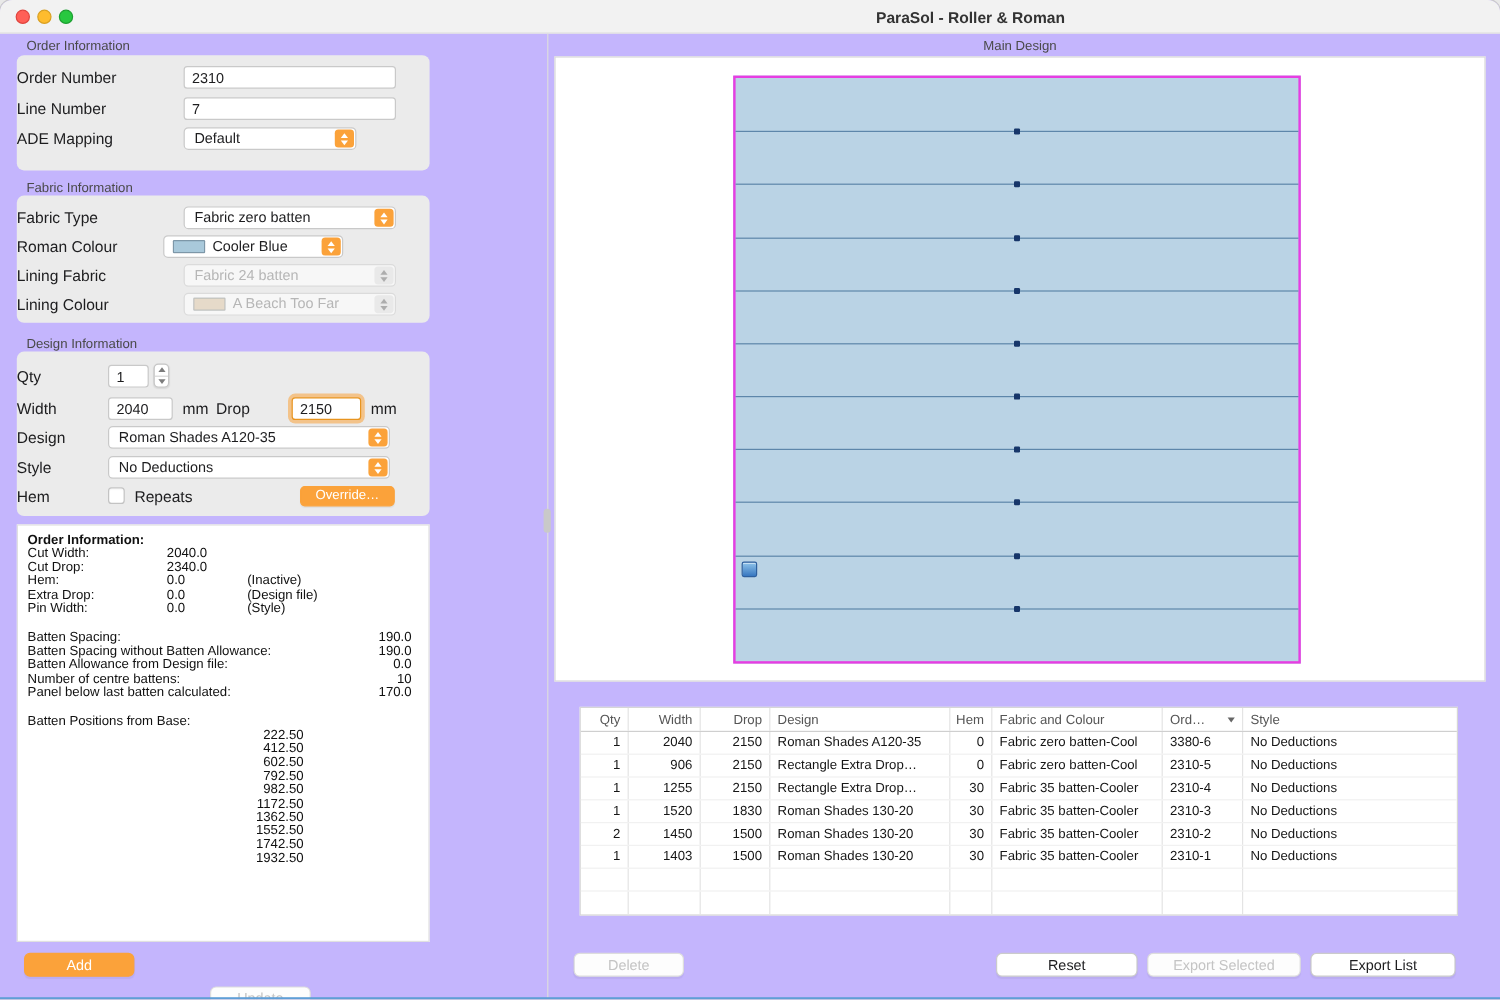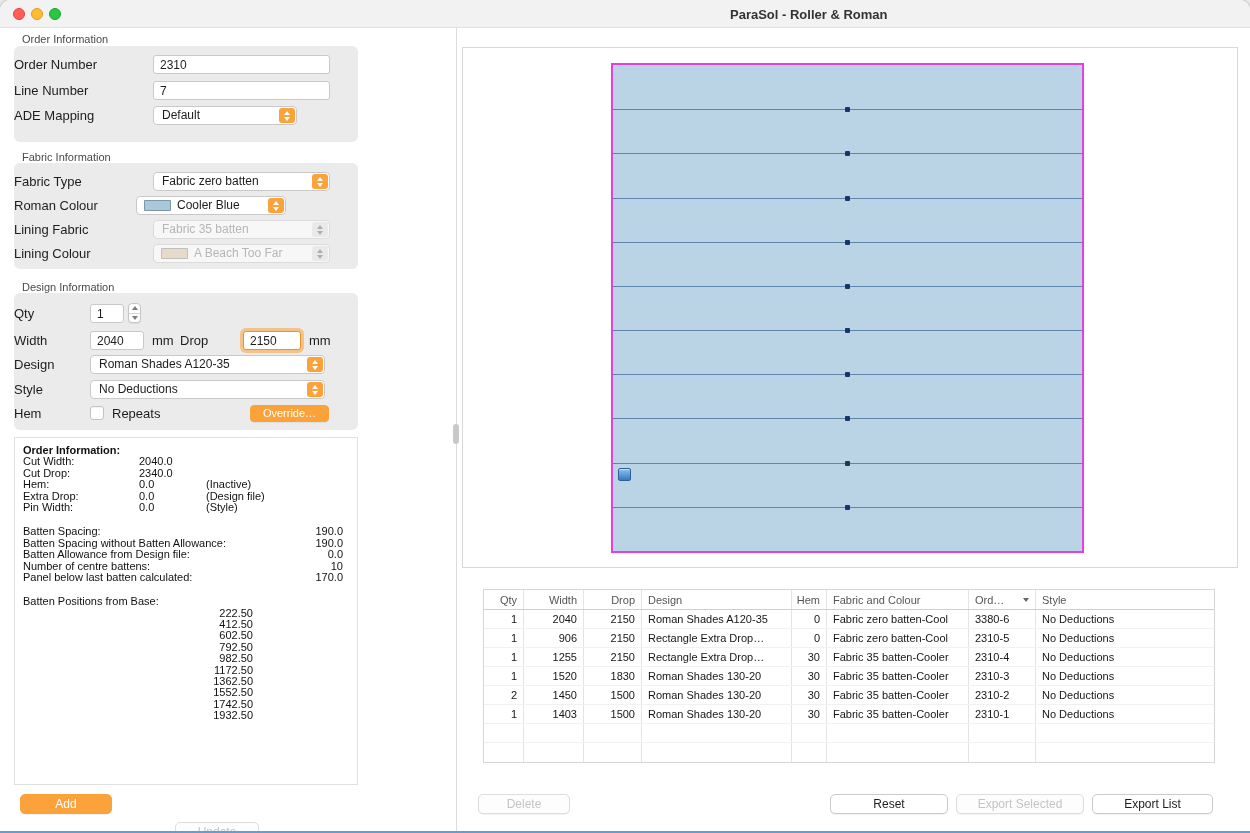--- a/index.html
+++ b/index.html
@@ -1,18 +1,18 @@
 <!DOCTYPE html>
 <html style="--accent: #fba23a; --design-border: #e73de2; --design-fill: #bad3e5; --batten-line: #5d86aa; --batten-dot: #17366a;"><head>
 <meta charset="utf-8">
 <style>
   *{margin:0;padding:0;box-sizing:border-box}
   html,body{background:#e9e9e9}
   body{font-family:"Liberation Sans",sans-serif}
-  #window{position:relative;width:1250px;height:833px;background:#ffffff;overflow:hidden;
+  #window{position:relative;width:1250px;height:833px;background:#c4b5fd;overflow:hidden;
           border-radius:10px 10px 0 0;box-shadow:0 0 0 1px #c9c9c9}
   .titlebar{position:absolute;left:0;top:0;right:0;height:28px;background:#f2f2f2;border-bottom:1px solid #e0e0e0}
   .tl{position:absolute;width:12px;height:12px;border-radius:50%;top:8px;cursor:default}
   .tl.red{left:13px;background:#ff5f57;border:1px solid #e0443e}
   .tl.yellow{left:31px;background:#febc2e;border:1px solid #d9a022}
   .tl.green{left:49px;background:#28c840;border:1px solid #1d9f31}
   .win-title{position:absolute;left:730px;top:7px;font-size:13px;font-weight:bold;color:#333;white-space:nowrap}
 
   .section-label{position:absolute;font-size:11px;color:#4a4a4a}
   .groupbox{position:absolute;background:#ebebeb;border-radius:6px}
@@ -142,21 +142,21 @@
     <span class="swatch" style="background: rgb(169, 201, 219);"></span>
     <span class="dd-text">Cooler Blue</span>
     <span class="dd-arrows">
         <i class="up"></i>
         <i class="dn"></i>
       </span>
   </div>
 
   <div class="flabel" style="left:14px;top:220px;width:117px">Lining Fabric</div>
   <div class="dropdown disabled" style="left:153px;top:220px;width:177px">
-    <span class="dd-text">Fabric 35 batten</span>
+    <span class="dd-text">Fabric 24 batten</span>
     <span class="dd-arrows">
         <i class="up"></i>
         <i class="dn"></i>
       </span>
   </div>
 
   <div class="flabel" style="left:14px;top:244px;width:117px">Lining Colour</div>
   <div class="dropdown disabled dd-swatch" style="left:153px;top:244px;width:177px">
     <span class="swatch" style="background: rgb(217, 195, 164);"></span>
     <span class="dd-text">A Beach Too Far</span>
@@ -256,20 +256,21 @@
         <span class="sum-pos">1932.50</span>
       </div>
     </div>
 
   <div class="btn orange" style="left:20px;top:794px;width:92px">Add</div>
   <div class="btn disabled" style="left:175px;top:822px;width:84px">Update</div>
 
   <div class="divider"></div>
   <div class="split-handle"></div>
 
+  <div class="main-title">Main Design</div>
   <div class="canvas">
     <div class="design-shape">
       <div class="note-icon"></div>
     <div class="batten" style="top: 44px;"></div>
         <div class="batten-dot" style="top: 42px; left: 232px;"></div>
         <div class="batten" style="top: 88px;"></div>
         <div class="batten-dot" style="top: 86px; left: 232px;"></div>
         <div class="batten" style="top: 133px;"></div>
         <div class="batten-dot" style="top: 131px; left: 232px;"></div>
         <div class="batten" style="top: 177px;"></div>

